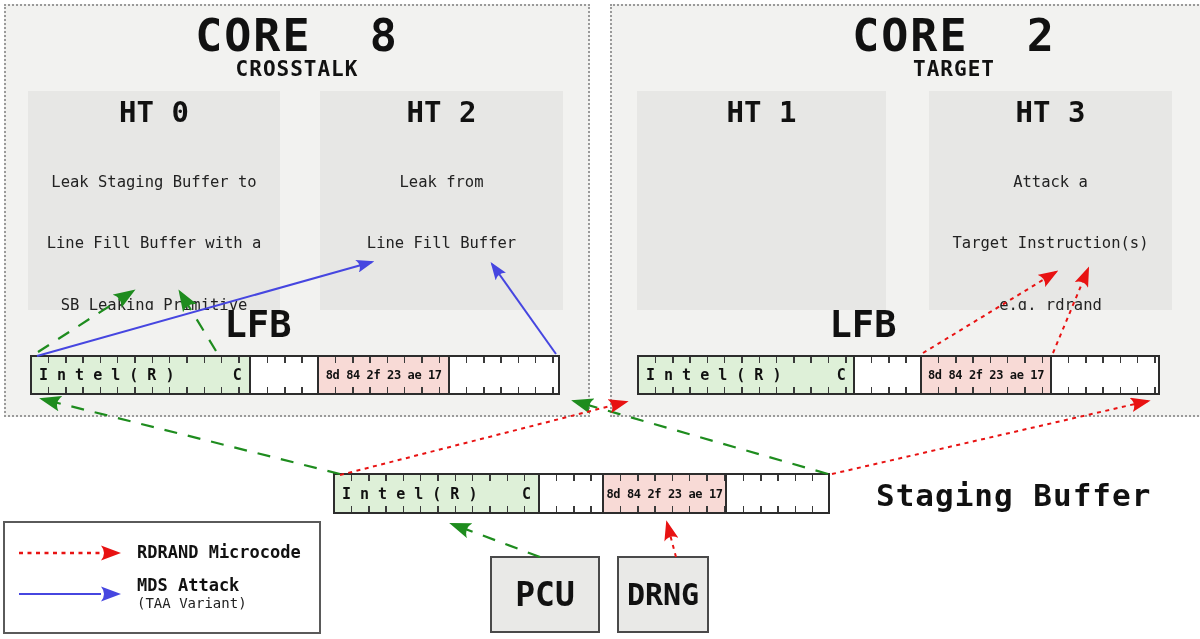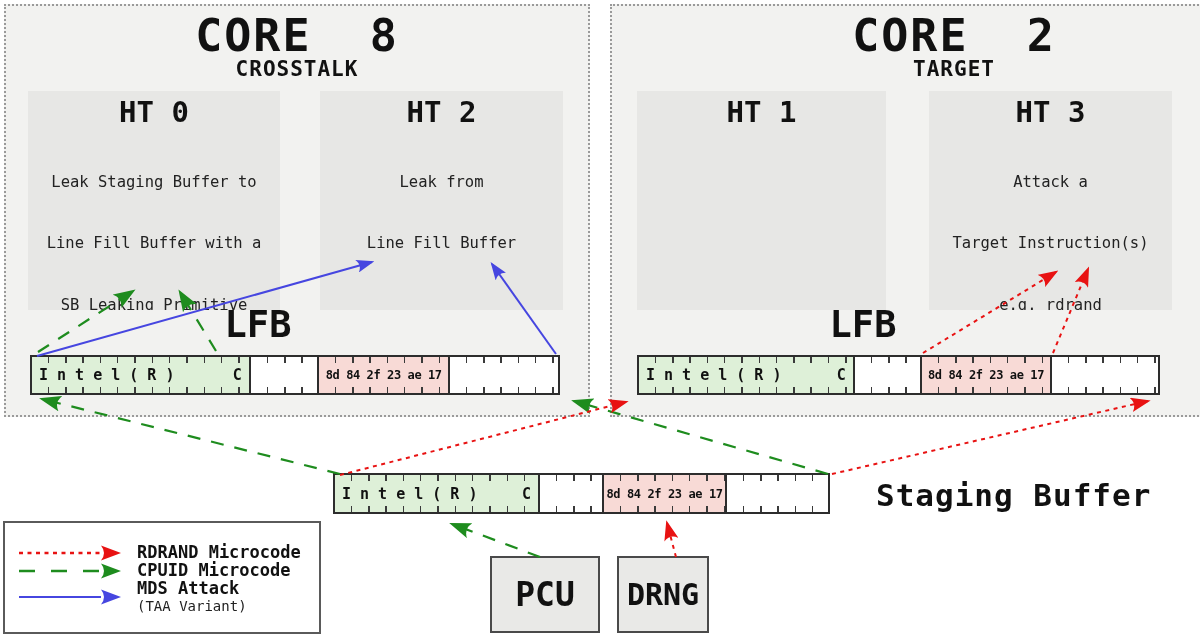--- a/index.html
+++ b/index.html
@@ -144,27 +144,20 @@
   <div class="legend">
     <div class="legend-row">
       <svg width="110" height="18">
         <line x1="4" y1="9" x2="86" y2="9" stroke="#e81212" stroke-width="2.4" stroke-dasharray="4 4.5"></line>
         <path d="M86,1.5 L106,9 L86,16.5 Q92,9 86,1.5 z" fill="#e81212"></path>
       </svg>
       <div class="legend-label">RDRAND Microcode</div>
     </div>
     <div class="legend-row">
       <svg width="110" height="18">
-        <line x1="4" y1="9" x2="86" y2="9" stroke="#1e8c1e" stroke-width="2.4" stroke-dasharray="16 16"></line>
-        <path d="M86,1.5 L106,9 L86,16.5 Q92,9 86,1.5 z" fill="#1e8c1e"></path>
-      </svg>
-      <div class="legend-label">CPUID Microcode</div>
-    </div>
-    <div class="legend-row">
-      <svg width="110" height="18">
         <line x1="4" y1="9" x2="86" y2="9" stroke="#4646e0" stroke-width="2.2"></line>
         <path d="M86,1.5 L106,9 L86,16.5 Q92,9 86,1.5 z" fill="#4646e0"></path>
       </svg>
       <div>
         <div class="legend-label">MDS Attack</div>
         <div class="legend-sublabel">(TAA Variant)</div>
       </div>
     </div>
   </div>
 

